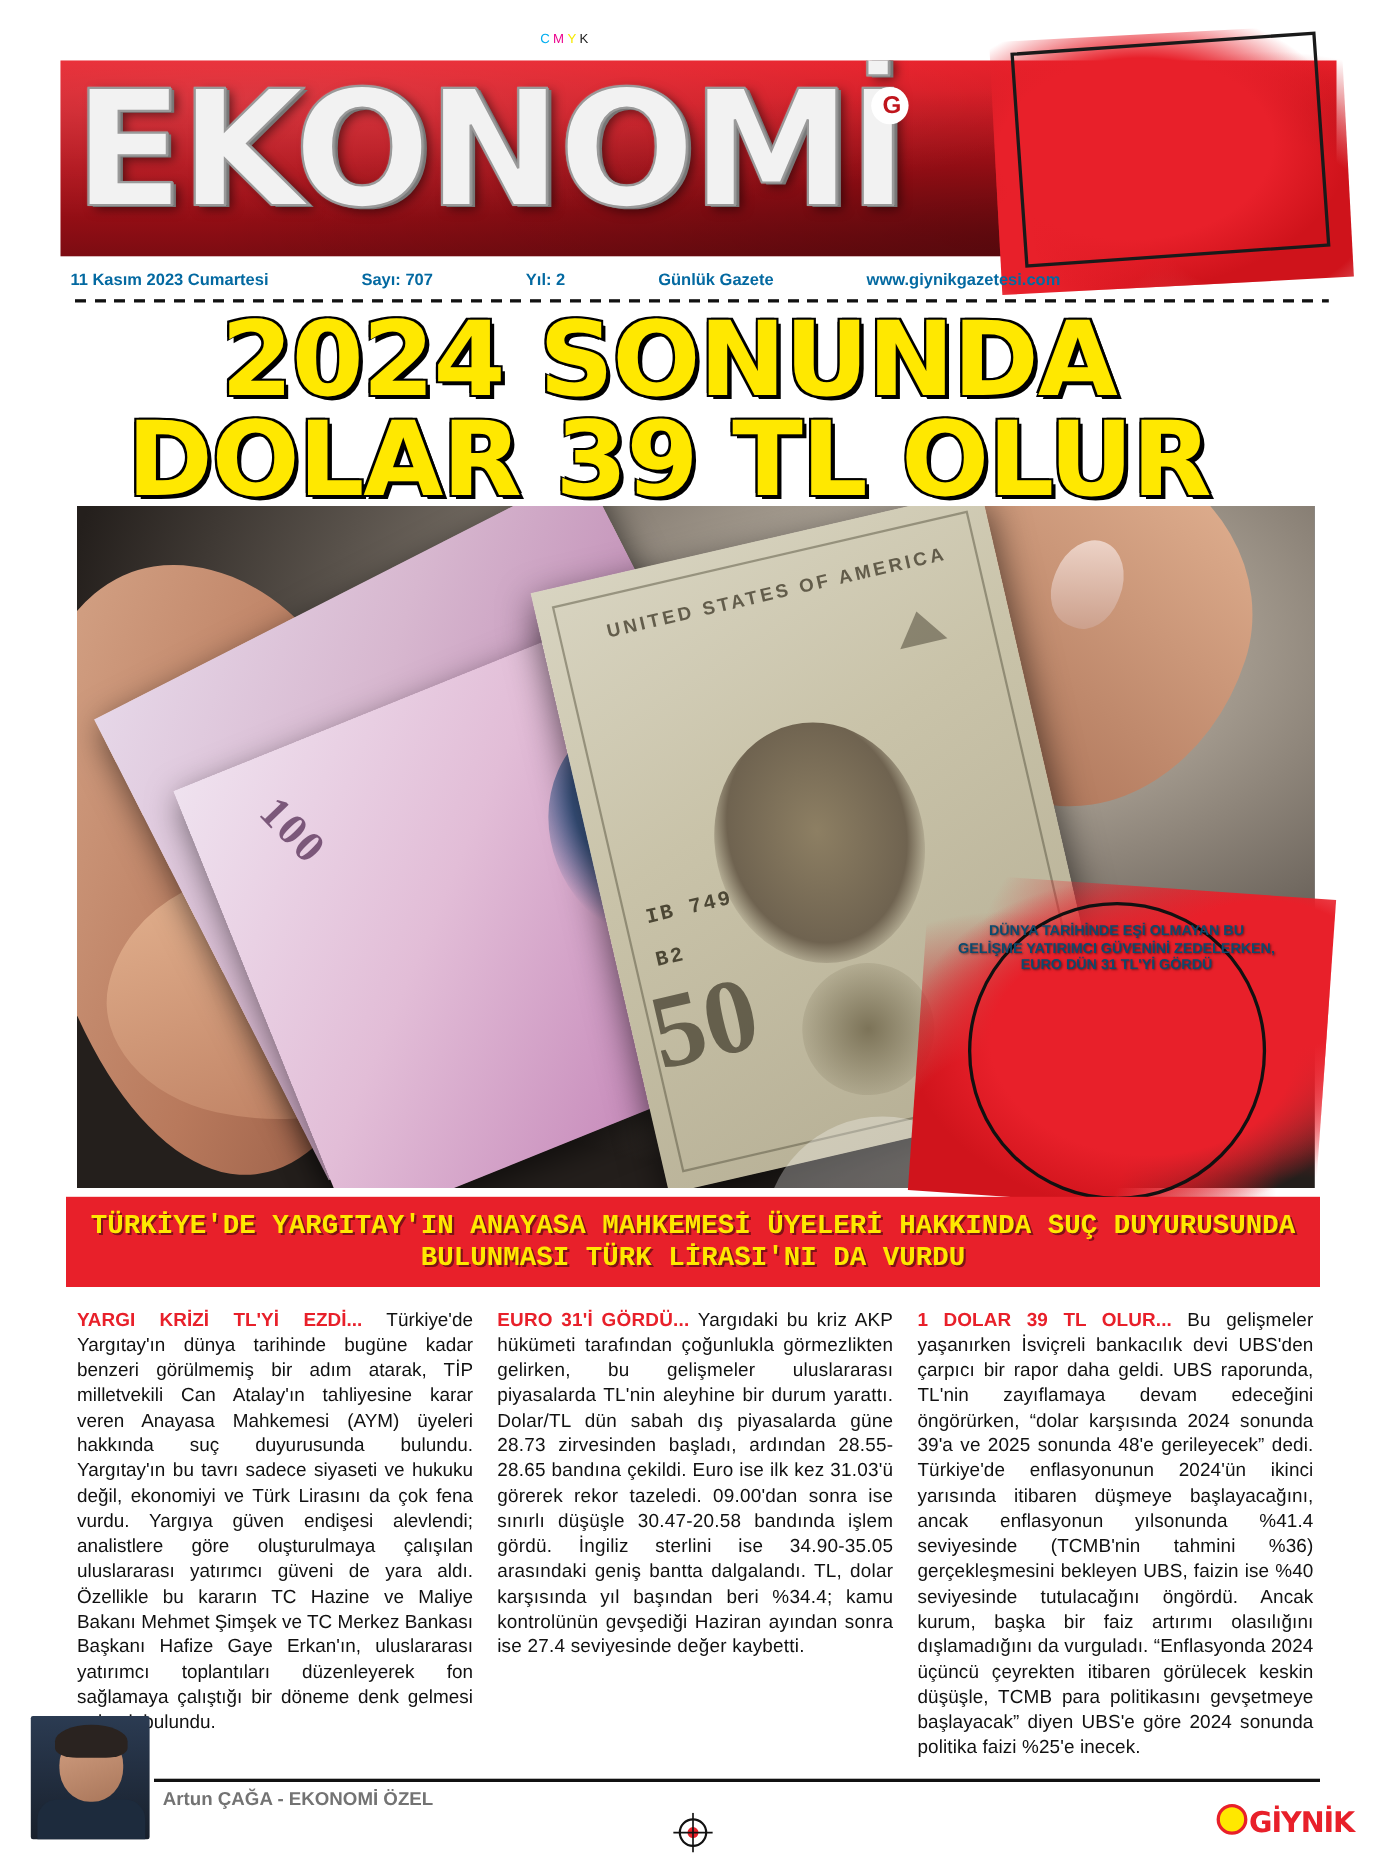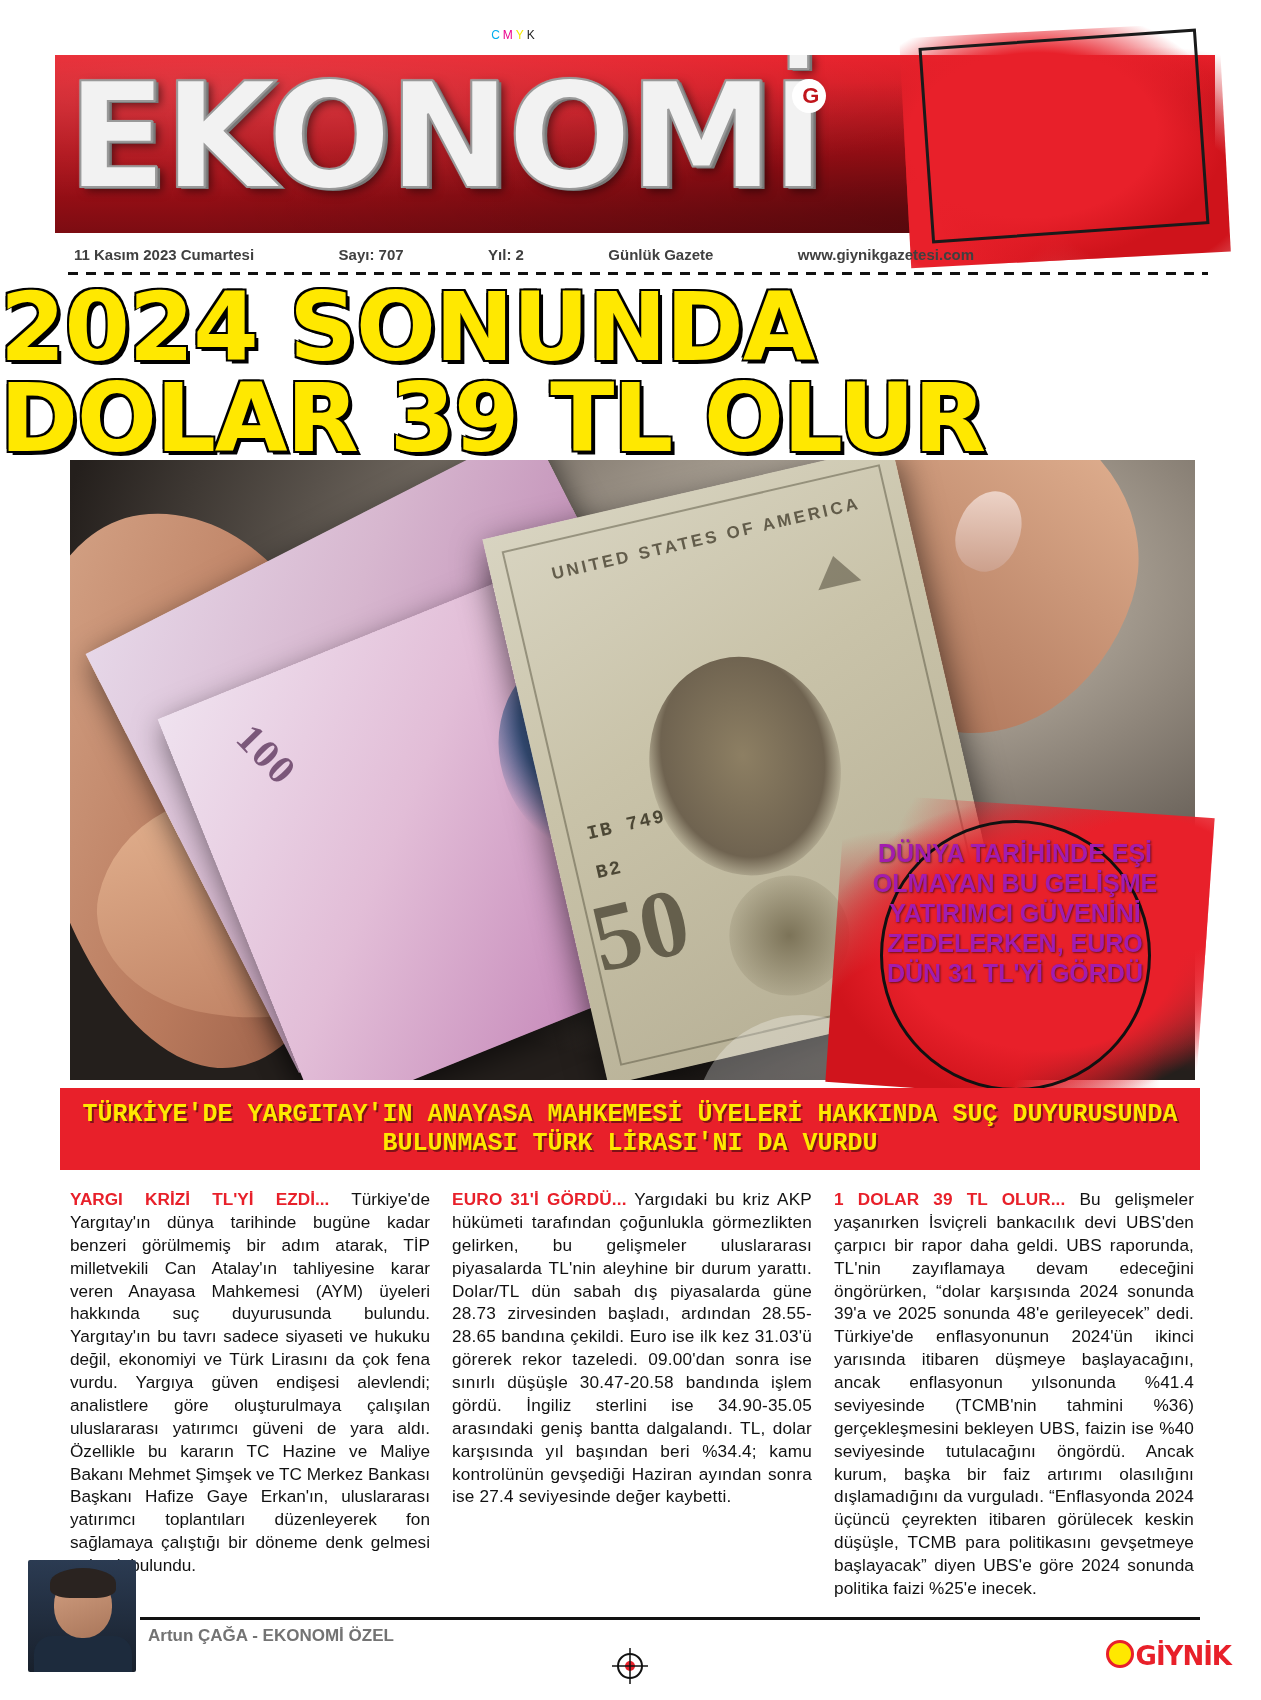--- a/index.html
+++ b/index.html
@@ -66,33 +66,33 @@
   }
   .callout-top-txt{
     position:absolute;left:905px;top:52px;width:310px;
     text-align:center;color:#fff;font-weight:bold;font-size:21px;line-height:1.18;
     text-shadow:1px 1px 2px rgba(0,0,0,.55);
     font-family:"Liberation Sans",sans-serif;
   }
 
   
   .infoline{
-    position:absolute;left:74px;top:246px;width:900px;
+    position:absolute;left:64px;top:246px;width:900px;
     display:flex;justify-content:space-between;align-items:center;
-    color:#404040;font-size:15px;font-weight:bold;
+    color:#0369a1;font-size:15px;font-weight:bold;
   }
   .infoline .small{font-weight:bold;}
   .dashline{
     position:absolute;left:68px;top:272px;width:1140px;height:3px;
     background-image:repeating-linear-gradient(90deg,#111 0 10px,transparent 10px 18px);
   }
 
   
   .headline{
-    position:absolute;left:0;top:282px;width:1216px;
+    position:absolute;left:0;top:282px;width:1216px;text-align:center;
     color:#ffe800;font-family:"DejaVu Sans",sans-serif;font-weight:bold;
     font-size:94px;line-height:.97;letter-spacing:-1px;
     text-shadow:4px 4px 0 #000, -2px -2px 0 #000, 2px -2px 0 #000, -2px 2px 0 #000;
   }
   .headline .l2{display:block;letter-spacing:-1px;}
 
   
   .photo{
     position:absolute;left:70px;top:460px;width:1125px;height:620px;
     background:
@@ -210,21 +210,21 @@
       radial-gradient(ellipse at 25% 85%, #d0141c 26%, rgba(208,20,28,0) 62%),
       radial-gradient(ellipse at 85% 25%, #e8202a 22%, rgba(232,32,42,0) 60%);
     transform:rotate(4deg);
   }
   .circle2{
     position:absolute;left:880px;top:820px;width:265px;height:265px;
     border-radius:50%;border:3px solid #111;
   }
   .callout-bot-txt{
     position:absolute;left:870px;top:838px;width:290px;text-align:center;
-    color:#a21caf;font-weight:bold;font-size:25px;line-height:1.2;
+    color:#0c4a6e;font-weight:bold;font-size:13px;line-height:1.2;
     text-shadow:1px 1px 2px rgba(0,0,0,.5);
   }
 
   
   .banner{
     position:absolute;left:60px;top:1088px;width:1140px;height:82px;
     background:#e8202a;display:flex;align-items:center;justify-content:center;font-family:Liberation Mono, monospace;
   }
   .banner-txt{
     color:#ffe800;font-weight:bold;font-size:25px;line-height:1.18;text-align:center;

